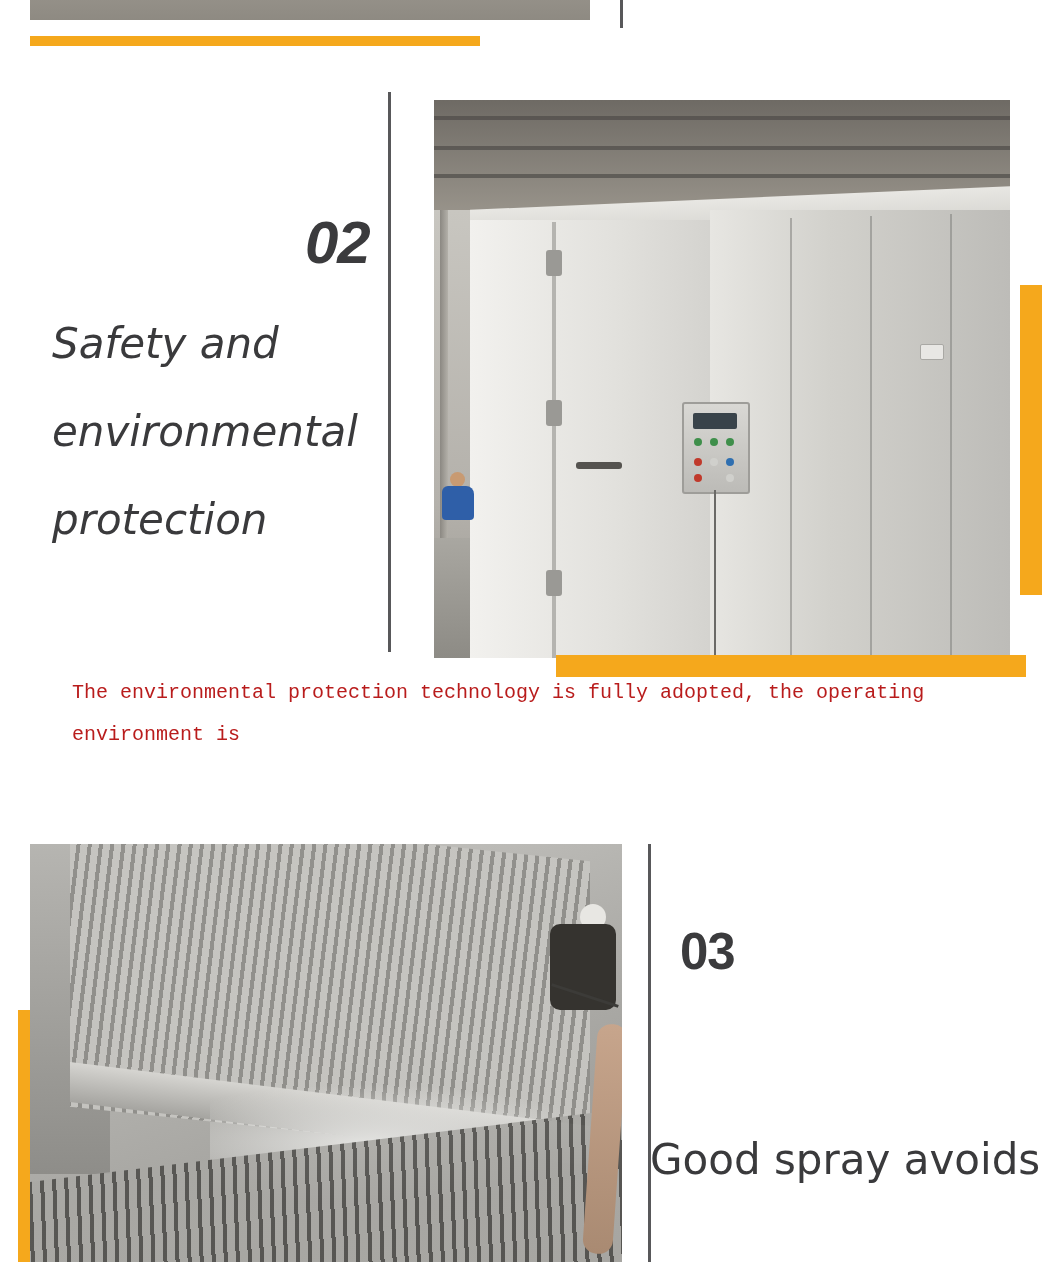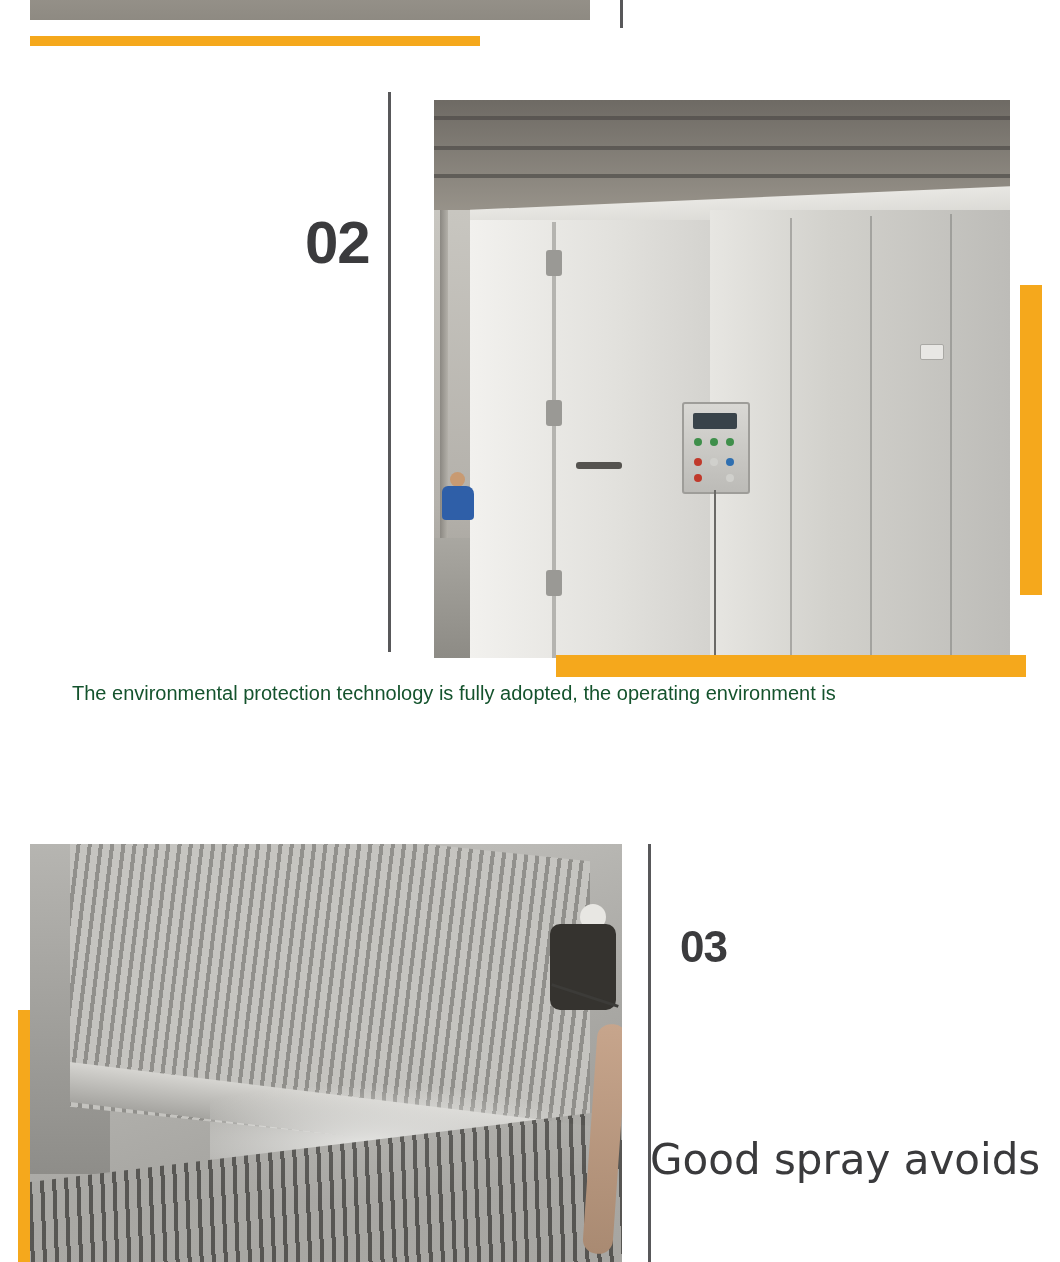--- a/index.html
+++ b/index.html
@@ -45,21 +45,21 @@
     background: #58585a;
   }
   #sec01-textline .txt {
     position: absolute; left: 20px; top: 0; width: 370px;
     font-size: 20px; line-height: 30px; color: #231f20;
     font-family: "Liberation Serif", serif;
   }
 
   
   #sec02 {
-    position: absolute; left: 0; top: 60px; width: 1060px; height: 560px;
+    position: absolute; left: 0; top: 60px; width: 1060px; height: 560px; font-style: italic;
   }
   #sec02-divider {
     position: absolute; left: 388px; top: 32px; width: 3px; height: 560px;
     background: #58585a;
   }
   #sec02-num {
     position: absolute; left: 305px; top: 148px;
     font-size: 60px; font-weight: 700; letter-spacing: -1px;
     color: #3b3b3d;
     font-family: "Liberation Sans", sans-serif;
@@ -158,22 +158,22 @@
   }
   #sec02-photo .post {
     position: absolute; top: 110px; width: 8px; height: 430px;
     background: linear-gradient(90deg,#8b8882,#b3b0a9);
   }
 
   
   #para {
     position: absolute; left: 54px; top: 672px; width: 975px;
     font-size: 20px; line-height: 42px;
-    color: #14532d;
-    font-family: Liberation Sans, sans-serif;
+    color: #b91c1c;
+    font-family: Liberation Mono, monospace;
   }
   #para .indent { padding-left: 18px; }
 
   
   #sec03 {
     position: absolute; left: 0; top: 830px; width: 1060px; height: 432px;
   }
   #sec03-accent-left {
     left: 18px; top: 1010px; width: 22px; height: 252px;
   }
@@ -232,21 +232,21 @@
   #sec03-photo .hose {
     position: absolute; left: 520px; top: 150px; width: 70px; height: 3px;
     background: #3c3b38; transform: rotate(18deg);
   }
   #sec03-divider {
     position: absolute; left: 648px; top: 14px; width: 3px; height: 418px;
     background: #58585a;
   }
   #sec03-num {
     position: absolute; left: 680px; top: 92px;
-    font-size: 44px; font-weight: 700; letter-spacing: -1px;
+    font-size: 51px; font-weight: 700; letter-spacing: -1px;
     color: #3b3b3d;
   }
   #sec03-title {
     position: absolute; left: 650px; top: 305px; width: 400px;
     font-size: 42px; line-height: 50px; color: #3a3a3c;
     font-family: "DejaVu Sans", sans-serif;
     white-space: nowrap;
   }
 </style>
 </head>
@@ -312,20 +312,21 @@
     <div class="worker">
       <div class="head"></div>
       <div class="body"></div>
     </div>
   </div>
 
   <div class="accent-bar" id="sec02-accent-bottom"></div>
 
   <div id="sec02-divider"></div>
   <div id="sec02-num">02</div>
+  <div id="sec02-title">Safety and environmental protection</div>
 </div>
 
 <div id="para">
   <div class="indent">The environmental protection technology is fully adopted, the operating environment is</div>
 </div>
 
 <div class="accent-bar" id="sec03-accent-left"></div>
 
 <div id="sec03">
   <div id="sec03-photo">

